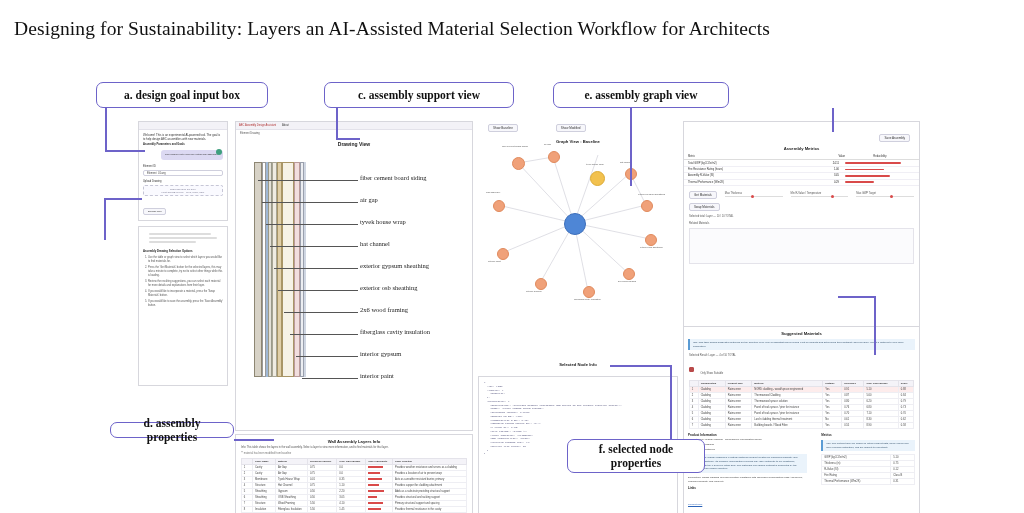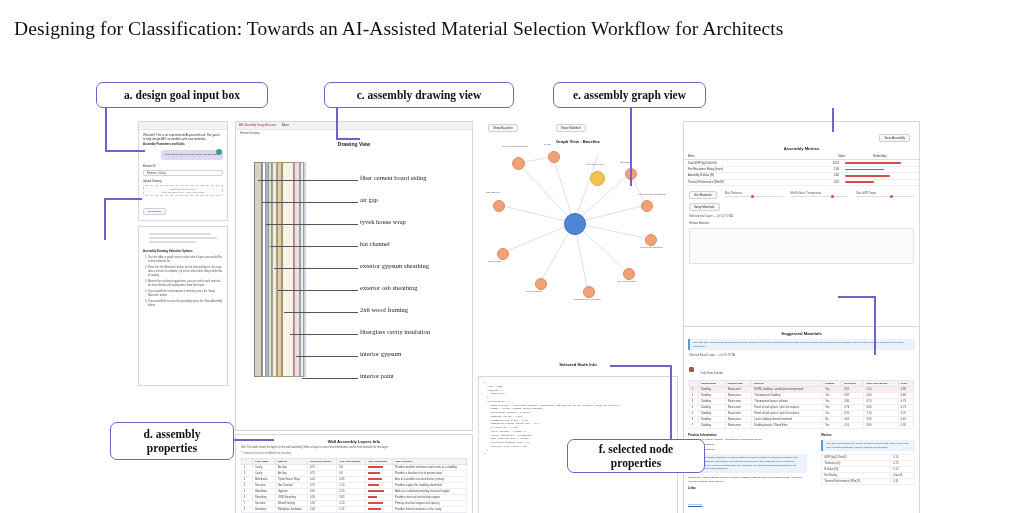--- a/index.html
+++ b/index.html
@@ -100,40 +100,40 @@
   #p-h{left:683px;top:268px;width:237px;height:236px;}
   .infobox{margin:3px 4px;background:#eaf3fb;border-left:2px solid #5a9bd4;font-size:2.5px;color:#33506b;padding:2px 3px;line-height:1.45;}
   .chk{display:inline-block;width:3px;height:3px;border:1px solid #b94a4a;background:#b94a4a;border-radius:1px;vertical-align:middle;margin-right:2px;}
   .link{color:#2a63b8;text-decoration:underline;font-size:2.5px;}
   .h2{font-size:3px;font-weight:bold;color:#222;margin:3px 4px 1px 4px;}
   .pline{font-size:2.5px;color:#3c3c3c;margin:0 4px 1px 4px;line-height:1.5;}
 </style>
 </head>
 <body>
 
-<div id="page-title">Designing for Classification: Towards an AI-Assisted Material Selection Workflow for Architects</div>
+<div id="page-title">Designing for Sustainability: Layers an AI-Assisted Material Selection Workflow for Architects</div>
 
 <div class="fig">
 
   <div class="callout" id="c-a" style="left:96px;top:24px;width:172px;height:26px;">a.  design goal input box</div>
   <div class="leader v" style="left:105px;top:50px;height:42px;"></div>
   <div class="leader h" style="left:105px;top:92px;width:40px;"></div>
 
   <div class="leader v" style="left:104px;top:140px;height:42px;"></div>
   <div class="leader h" style="left:104px;top:140px;width:38px;"></div>
 
-  <div class="callout" id="c-c" style="left:324px;top:24px;width:190px;height:26px;">c. assembly drawing view</div>
+  <div class="callout" id="c-c" style="left:324px;top:24px;width:190px;height:26px;">c. assembly support view</div>
   <div class="leader v" style="left:336px;top:50px;height:30px;"></div>
   <div class="leader h" style="left:336px;top:80px;width:24px;"></div>
 
-  <div class="callout" id="c-d" style="left:110px;top:364px;width:124px;height:38px;white-space:pre-line;">d. assembly
+  <div class="callout" id="c-d" style="left:110px;top:364px;width:124px;height:16px;white-space:pre-line;">d. assembly
 properties</div>
   <div class="leader h" style="left:234px;top:381px;width:40px;"></div>
 
-  <div class="callout" id="c-e" style="left:553px;top:24px;width:153px;height:26px;">e. assembly graph view</div>
+  <div class="callout" id="c-e" style="left:553px;top:24px;width:176px;height:26px;">e. assembly graph view</div>
   <div class="leader v" style="left:630px;top:50px;height:78px;"></div>
 
   <div class="callout" id="c-f" style="left:567px;top:381px;width:138px;height:34px;white-space:pre-line;">f. selected node
 properties</div>
   <div class="leader v" style="left:670px;top:307px;height:74px;"></div>
   <div class="leader h" style="left:610px;top:307px;width:60px;"></div>
 
   <div class="leader v" style="left:832px;top:50px;height:24px;"></div>
 
   <div class="leader v" style="left:874px;top:238px;height:59px;"></div>

